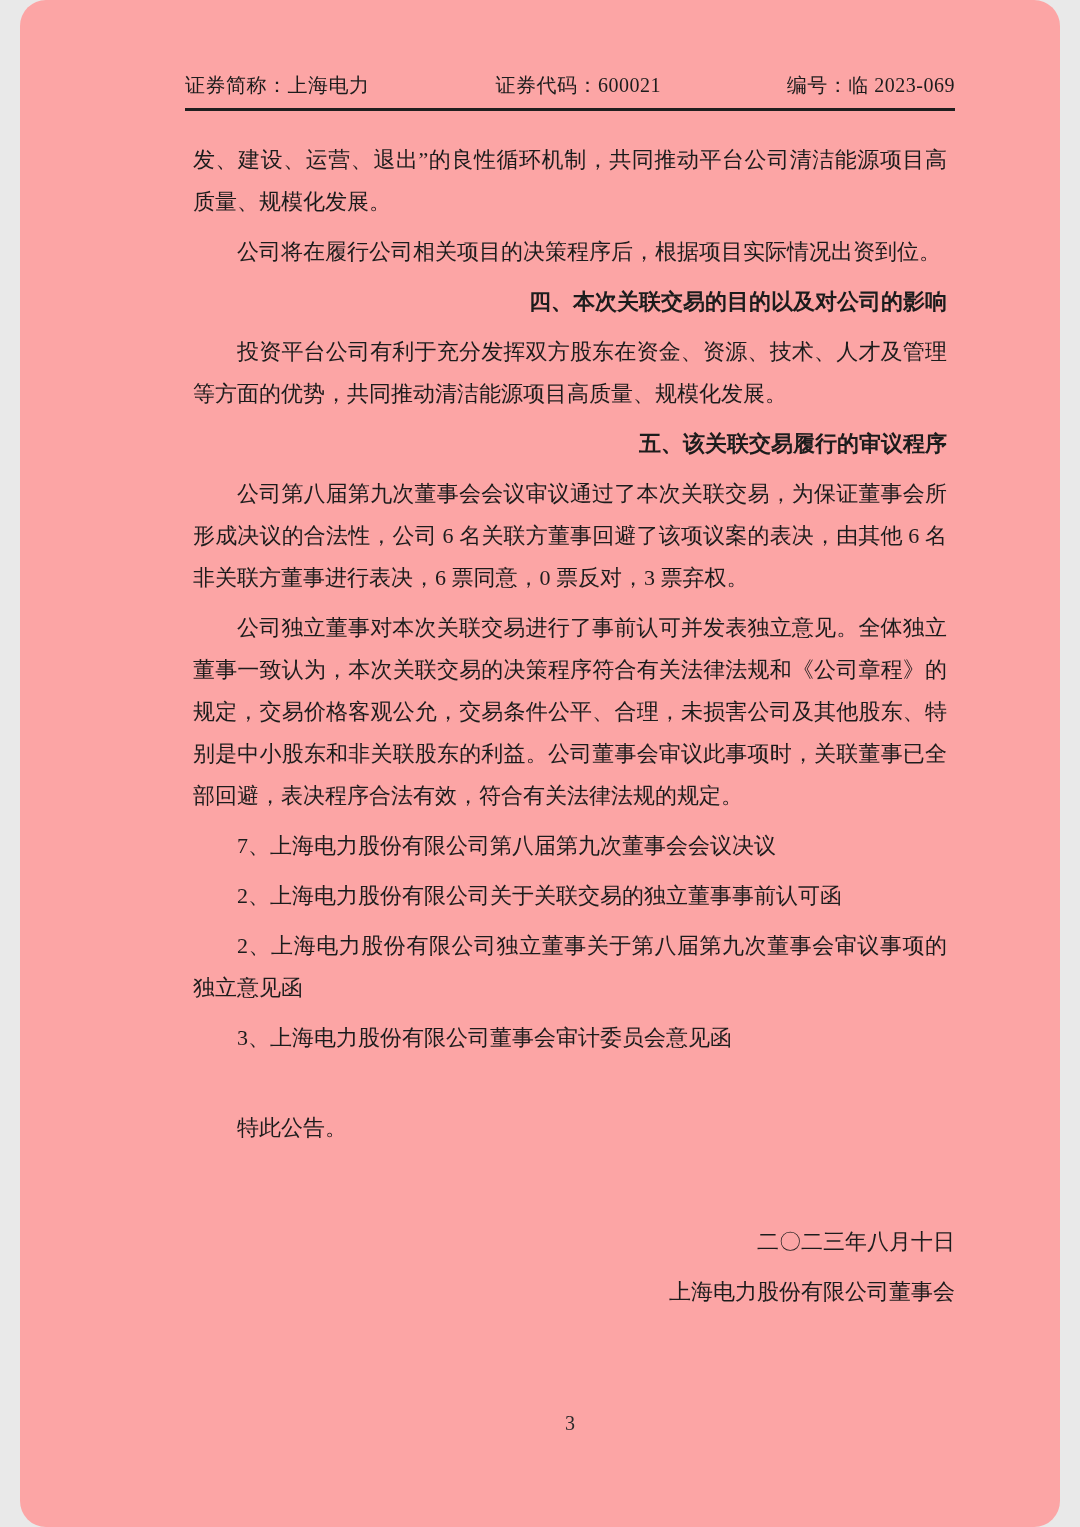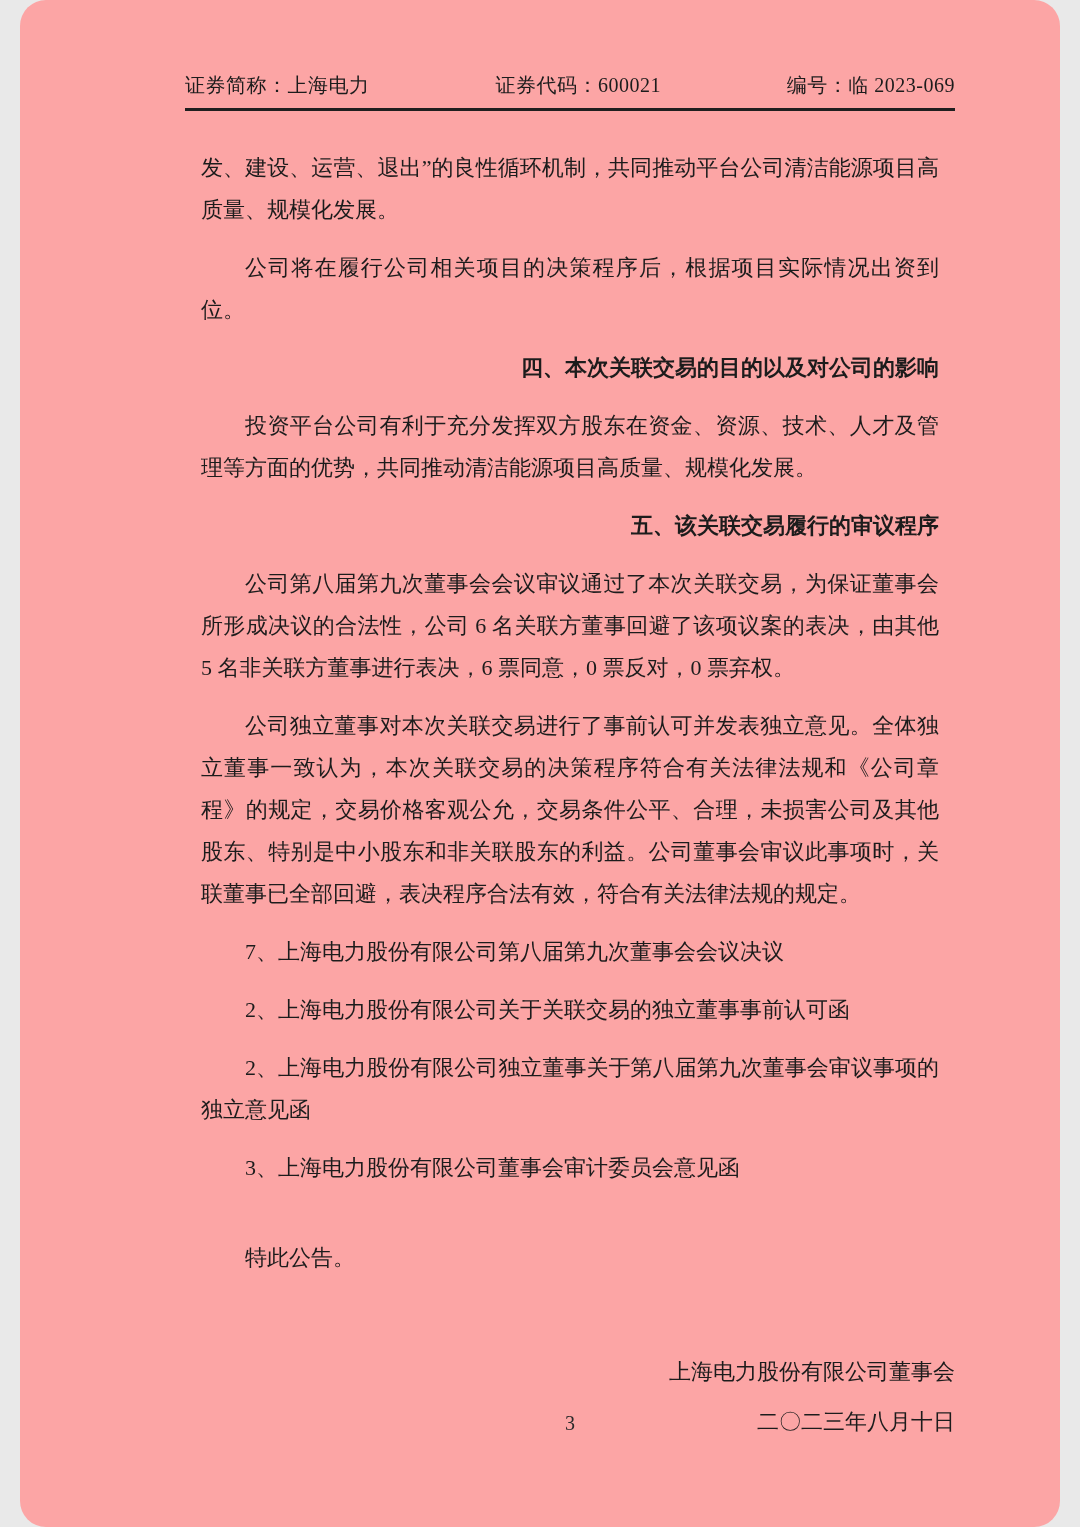--- a/index.html
+++ b/index.html
@@ -35,21 +35,21 @@
   .content {
     position: absolute;
     top: 131px;
     left: 165px;
     width: 770px;
     font-size: 22px;
     line-height: 42px;
     text-align: justify;
   }
   .para {
-    margin: 16px;
+    margin: 8px;
     text-indent: 2em;
   }
   .para.no-indent {
     text-indent: 0;
   }
   .para.heading {
     font-weight: 700;
     text-align: right;
   }
   .para.closing {
@@ -83,29 +83,29 @@
     <span>证券代码：600021</span>
     <span>编号：临 2023-069</span>
   </header>
 
   <main class="content">
     <p class="para no-indent">发、建设、运营、退出”的良性循环机制，共同推动平台公司清洁能源项目高质量、规模化发展。</p>
     <p class="para">公司将在履行公司相关项目的决策程序后，根据项目实际情况出资到位。</p>
     <p class="para heading">四、本次关联交易的目的以及对公司的影响</p>
     <p class="para">投资平台公司有利于充分发挥双方股东在资金、资源、技术、人才及管理等方面的优势，共同推动清洁能源项目高质量、规模化发展。</p>
     <p class="para heading">五、该关联交易履行的审议程序</p>
-    <p class="para">公司第八届第九次董事会会议审议通过了本次关联交易，为保证董事会所形成决议的合法性，公司 6 名关联方董事回避了该项议案的表决，由其他 5 名非关联方董事进行表决，6 票同意，0 票反对，0 票弃权。</p>
+    <p class="para">公司第八届第九次董事会会议审议通过了本次关联交易，为保证董事会所形成决议的合法性，公司 6 名关联方董事回避了该项议案的表决，由其他 6 名非关联方董事进行表决，6 票同意，0 票反对，3 票弃权。</p>
     <p class="para">公司独立董事对本次关联交易进行了事前认可并发表独立意见。全体独立董事一致认为，本次关联交易的决策程序符合有关法律法规和《公司章程》的规定，交易价格客观公允，交易条件公平、合理，未损害公司及其他股东、特别是中小股东和非关联股东的利益。公司董事会审议此事项时，关联董事已全部回避，表决程序合法有效，符合有关法律法规的规定。</p>
     <p class="para">7、上海电力股份有限公司第八届第九次董事会会议决议</p>
     <p class="para">2、上海电力股份有限公司关于关联交易的独立董事事前认可函</p>
     <p class="para">2、上海电力股份有限公司独立董事关于第八届第九次董事会审议事项的独立意见函</p>
     <p class="para">3、上海电力股份有限公司董事会审计委员会意见函</p>
     <p class="para closing">特此公告。</p>
 
     <div class="signature">
+      <p>二〇二三年八月十日</p>
       <p>上海电力股份有限公司董事会</p>
-      <p>二〇二三年八月十日</p>
     </div>
   </main>
 
   <div class="page-number">3</div>
 
 </div>
 
 </body></html>

